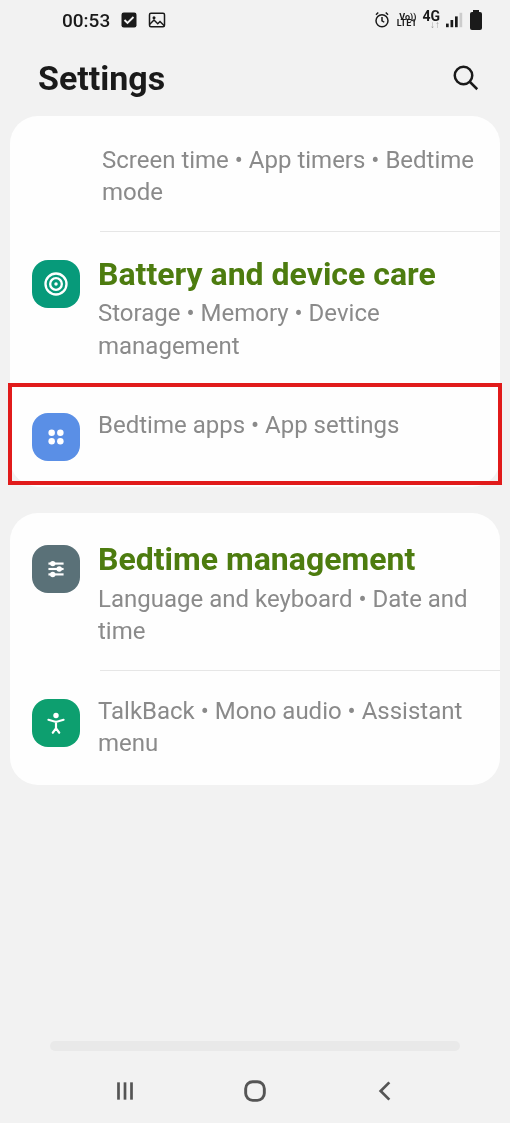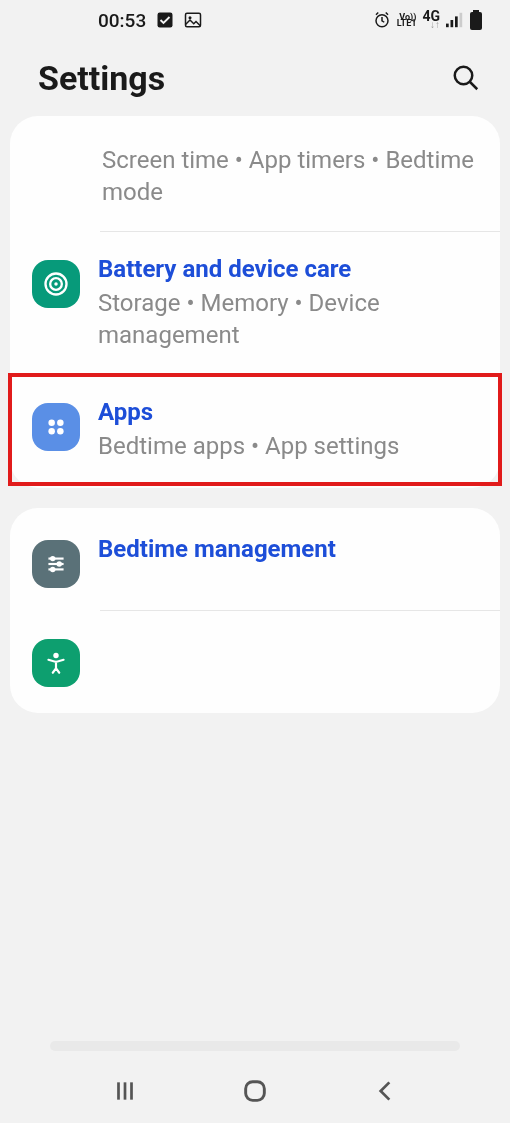--- a/index.html
+++ b/index.html
@@ -9,21 +9,21 @@
       background: #f2f2f2;
       font-family: -apple-system, BlinkMacSystemFont, 'Segoe UI', Roboto, sans-serif;
       overflow: hidden;
       position: relative;
     }
     .status-bar {
       height: 40px;
       display: flex;
       justify-content: space-between;
       align-items: center;
-      padding: 0 28px 0 98px;
+      padding: 0 28px 0 62px;
       font-size: 19px;
       font-weight: 500;
       color: #1a1a1a;
     }
     .status-left { display: flex; align-items: center; gap: 10px; }
     .status-right { display: flex; align-items: center; gap: 6px; }
     .status-right svg { display: block; }
     .header {
       display: flex;
       justify-content: space-between;
@@ -32,21 +32,21 @@
     }
     .header-title {
       font-size: 34px;
       font-weight: 700;
       color: #1a1a1a;
     }
     .content {
       padding: 0 10px;
       display: flex;
       flex-direction: column;
-      gap: 20px;
+      gap: 26px;
     }
     .card {
       background: #fefefe;
       border-radius: 28px;
       padding: 4px 0;
     }
     .item {
       display: flex;
       align-items: flex-start;
       padding: 22px 22px 22px 22px;
@@ -57,23 +57,23 @@
       height: 48px;
       flex-shrink: 0;
       border-radius: 16px;
       display: flex;
       align-items: center;
       justify-content: center;
       margin-top: 6px;
     }
     .item-text { flex: 1; }
     .item-title {
-      font-size: 24px;
+      font-size: 32px;
       font-weight: 700;
-      color: #1d4ed8;
+      color: #4d7c0f;
       line-height: 1.3;
     }
     .item-subtitle {
       font-size: 24px;
       font-weight: 400;
       color: #8a8a8a;
       line-height: 1.35;
       margin-top: 2px;
     }
     .divider {
@@ -189,51 +189,52 @@
     <div class="item highlighted">
       <div class="item-icon ic-apps">
         <svg width="26" height="26" viewBox="0 0 24 24">
             <circle cx="8" cy="8" r="3" fill="#fff"></circle>
             <circle cx="16" cy="8" r="3" fill="#fff"></circle>
             <circle cx="8" cy="16" r="3" fill="#fff"></circle>
             <circle cx="16" cy="16" r="3" fill="#fff"></circle>
           </svg>
       </div>
       <div class="item-text">
-        <div class="item-title">Apps</div>
         <div class="item-subtitle">Bedtime apps  •  App settings</div>
       </div>
     </div>
   </div>
 
   <div class="card">
     <div class="item">
       <div class="item-icon ic-general">
         <svg width="26" height="26" viewBox="0 0 24 24">
             <line x1="5" y1="7" x2="19" y2="7" stroke="#fff" stroke-width="2"></line>
             <circle cx="9" cy="7" r="2.5" fill="#fff"></circle>
             <line x1="5" y1="12" x2="19" y2="12" stroke="#fff" stroke-width="2"></line>
             <circle cx="15" cy="12" r="2.5" fill="#fff"></circle>
             <line x1="5" y1="17" x2="19" y2="17" stroke="#fff" stroke-width="2"></line>
             <circle cx="9" cy="17" r="2.5" fill="#fff"></circle>
           </svg>
       </div>
       <div class="item-text">
         <div class="item-title">Bedtime management</div>
+        <div class="item-subtitle">Language and keyboard  •  Date and time</div>
       </div>
     </div>
     <div class="divider"></div>
     <div class="item">
       <div class="item-icon ic-access">
         <svg width="26" height="26" viewBox="0 0 24 24">
             <circle cx="12" cy="5" r="2.5" fill="#fff"></circle>
             <path d="M5 9l7 2 7-2M12 11v6M9 21l3-4 3 4" stroke="#fff" stroke-width="2" fill="none" stroke-linecap="round"></path>
           </svg>
       </div>
       <div class="item-text">
+        <div class="item-subtitle">TalkBack  •  Mono audio  •  Assistant menu</div>
       </div>
     </div>
   </div>
 
 </div>
 
 <div class="scroll-indicator"></div>
 
 <div class="nav-bar">
   <svg width="26" height="26" viewBox="0 0 24 24">

